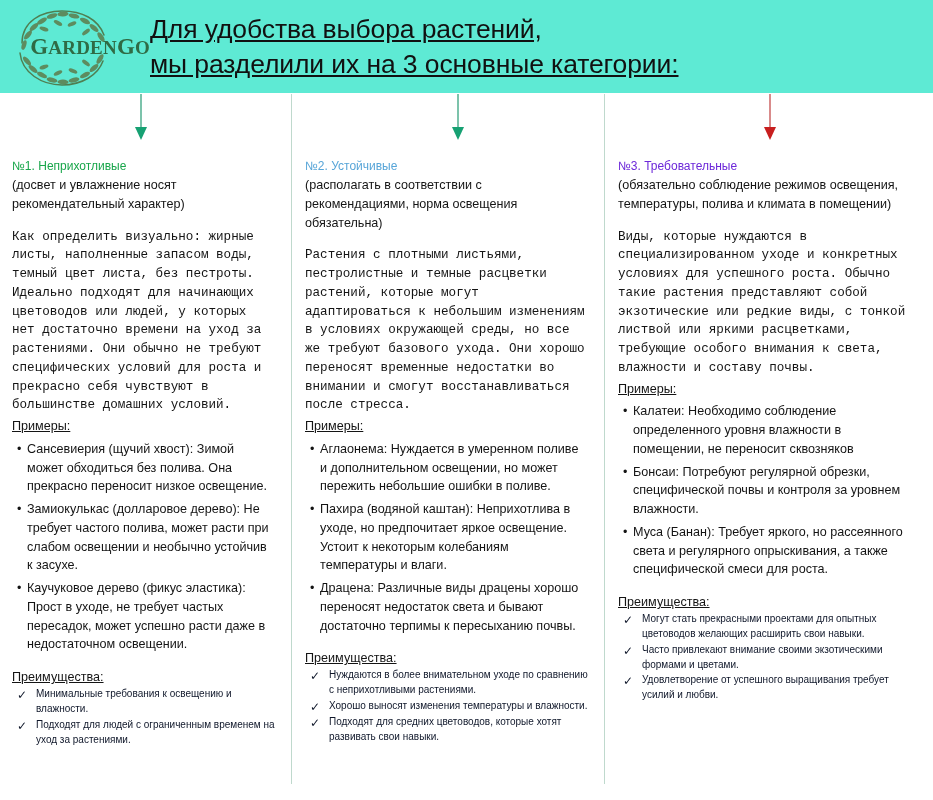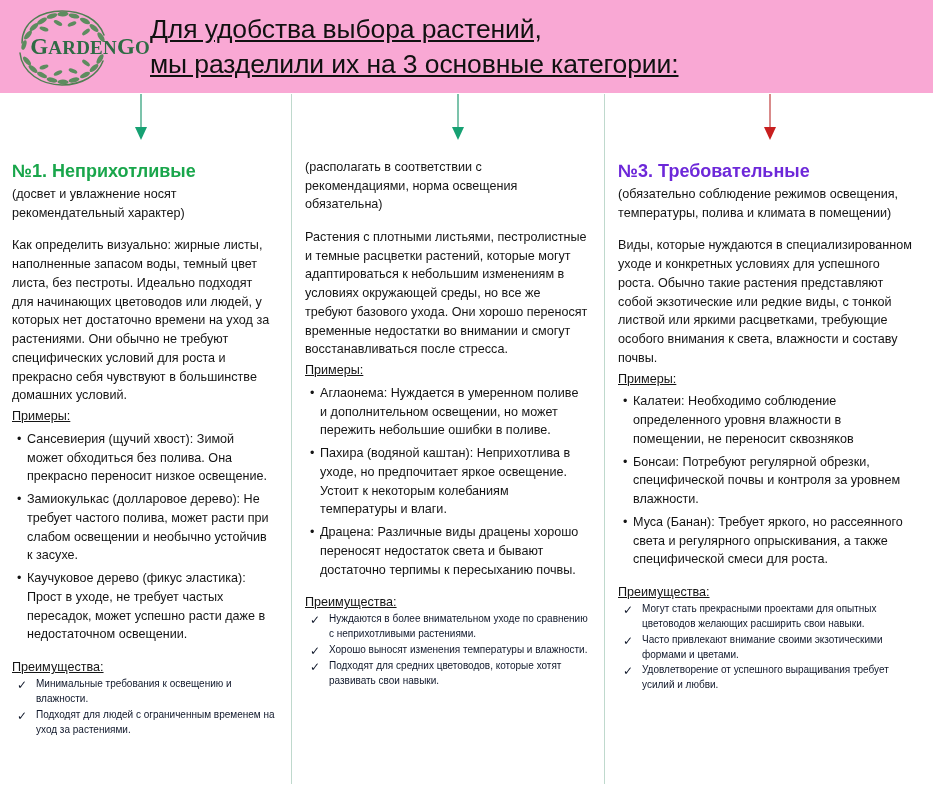--- a/index.html
+++ b/index.html
@@ -16,21 +16,21 @@
     overflow: hidden;
     position: relative;
   }
 
   
   .header {
     position: absolute;
     left: 0; top: 0;
     width: 933px;
     height: 93px;
-    background: #f9a8d4;
+    background: #5eead4;
     display: flex;
     align-items: center;
   }
   .logo {
     width: 150px;
     height: 93px;
     flex: 0 0 150px;
     display: flex;
     align-items: center;
     justify-content: center;
@@ -123,39 +123,40 @@
   .col {
     box-sizing: border-box;
     padding-right: 16px;
   }
   .col-1 { width: 291px; padding-left: 12px; }
   .col-2 { width: 313px; padding-left: 14px; }
   .col-3 { width: 329px; padding-left: 14px; }
 
   .col h3 {
     margin: 0 0 1px 0;
-    font-size: 18px;
-    font-weight: bold;
+    font-size: 12px;
+    font-weight: normal;
     line-height: 1.45;
   }
   .col-1 h3 { color: #19a64b; }
   .col-2 h3 { color: #57a5d8; }
   .col-3 h3 { color: #6d28d9; }
 
   .subtitle {
     font-size: 12.6px;
     line-height: 1.48;
     margin: 0 0 14px 0;
     color: #141414;
   }
   .body-para {
     font-size: 12.6px;
     line-height: 1.49;
     margin: 0 0 2px 0;
     color: #141414;
+    font-family: Liberation Mono, monospace;
   }
   .section-label {
     font-size: 12.6px;
     line-height: 1.49;
     text-decoration: underline;
     margin: 0;
     color: #141414;
   }
   .section-label.spaced { margin-top: 14px; }
 
@@ -282,20 +283,21 @@
       <li>Каучуковое дерево (фикус эластика): Прост в уходе, не требует частых пересадок, может успешно расти даже в недостаточном освещении.</li>
     </ul>
     <p class="section-label spaced">Преимущества:</p>
     <ul class="checks">
       <li>Минимальные требования к освещению и влажности.</li>
       <li>Подходят для людей с ограниченным временем на уход за растениями.</li>
     </ul>
   </div>
 
   <div class="col col-2">
+    <h3>№2. Устойчивые</h3>
     <p class="subtitle">(располагать в соответствии с рекомендациями, норма освещения обязательна)</p>
     <p class="body-para">Растения с плотными листьями, пестролистные и темные расцветки растений, которые могут адаптироваться к небольшим изменениям в условиях окружающей среды, но все же требуют базового ухода. Они хорошо переносят временные недостатки во внимании и смогут восстанавливаться после стресса.</p>
     <p class="section-label">Примеры:</p>
     <ul class="bullets">
       <li>Аглаонема: Нуждается в умеренном поливе и дополнительном освещении, но может пережить небольшие ошибки в поливе.</li>
       <li>Пахира (водяной каштан): Неприхотлива в уходе, но предпочитает яркое освещение. Устоит к некоторым колебаниям температуры и влаги.</li>
       <li>Драцена: Различные виды драцены хорошо переносят недостаток света и бывают достаточно терпимы к пересыханию почвы.</li>
     </ul>
     <p class="section-label spaced">Преимущества:</p>
     <ul class="checks">

